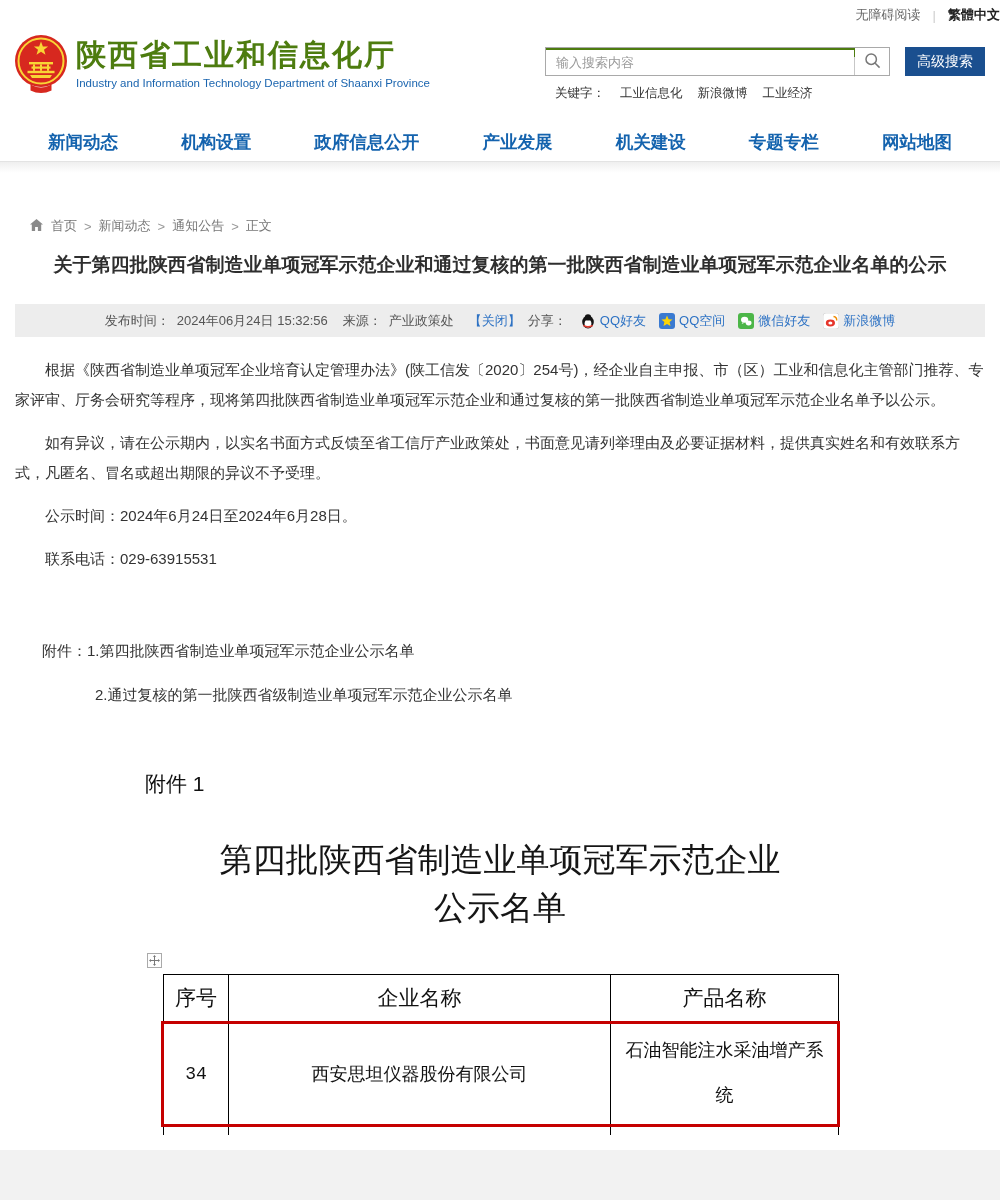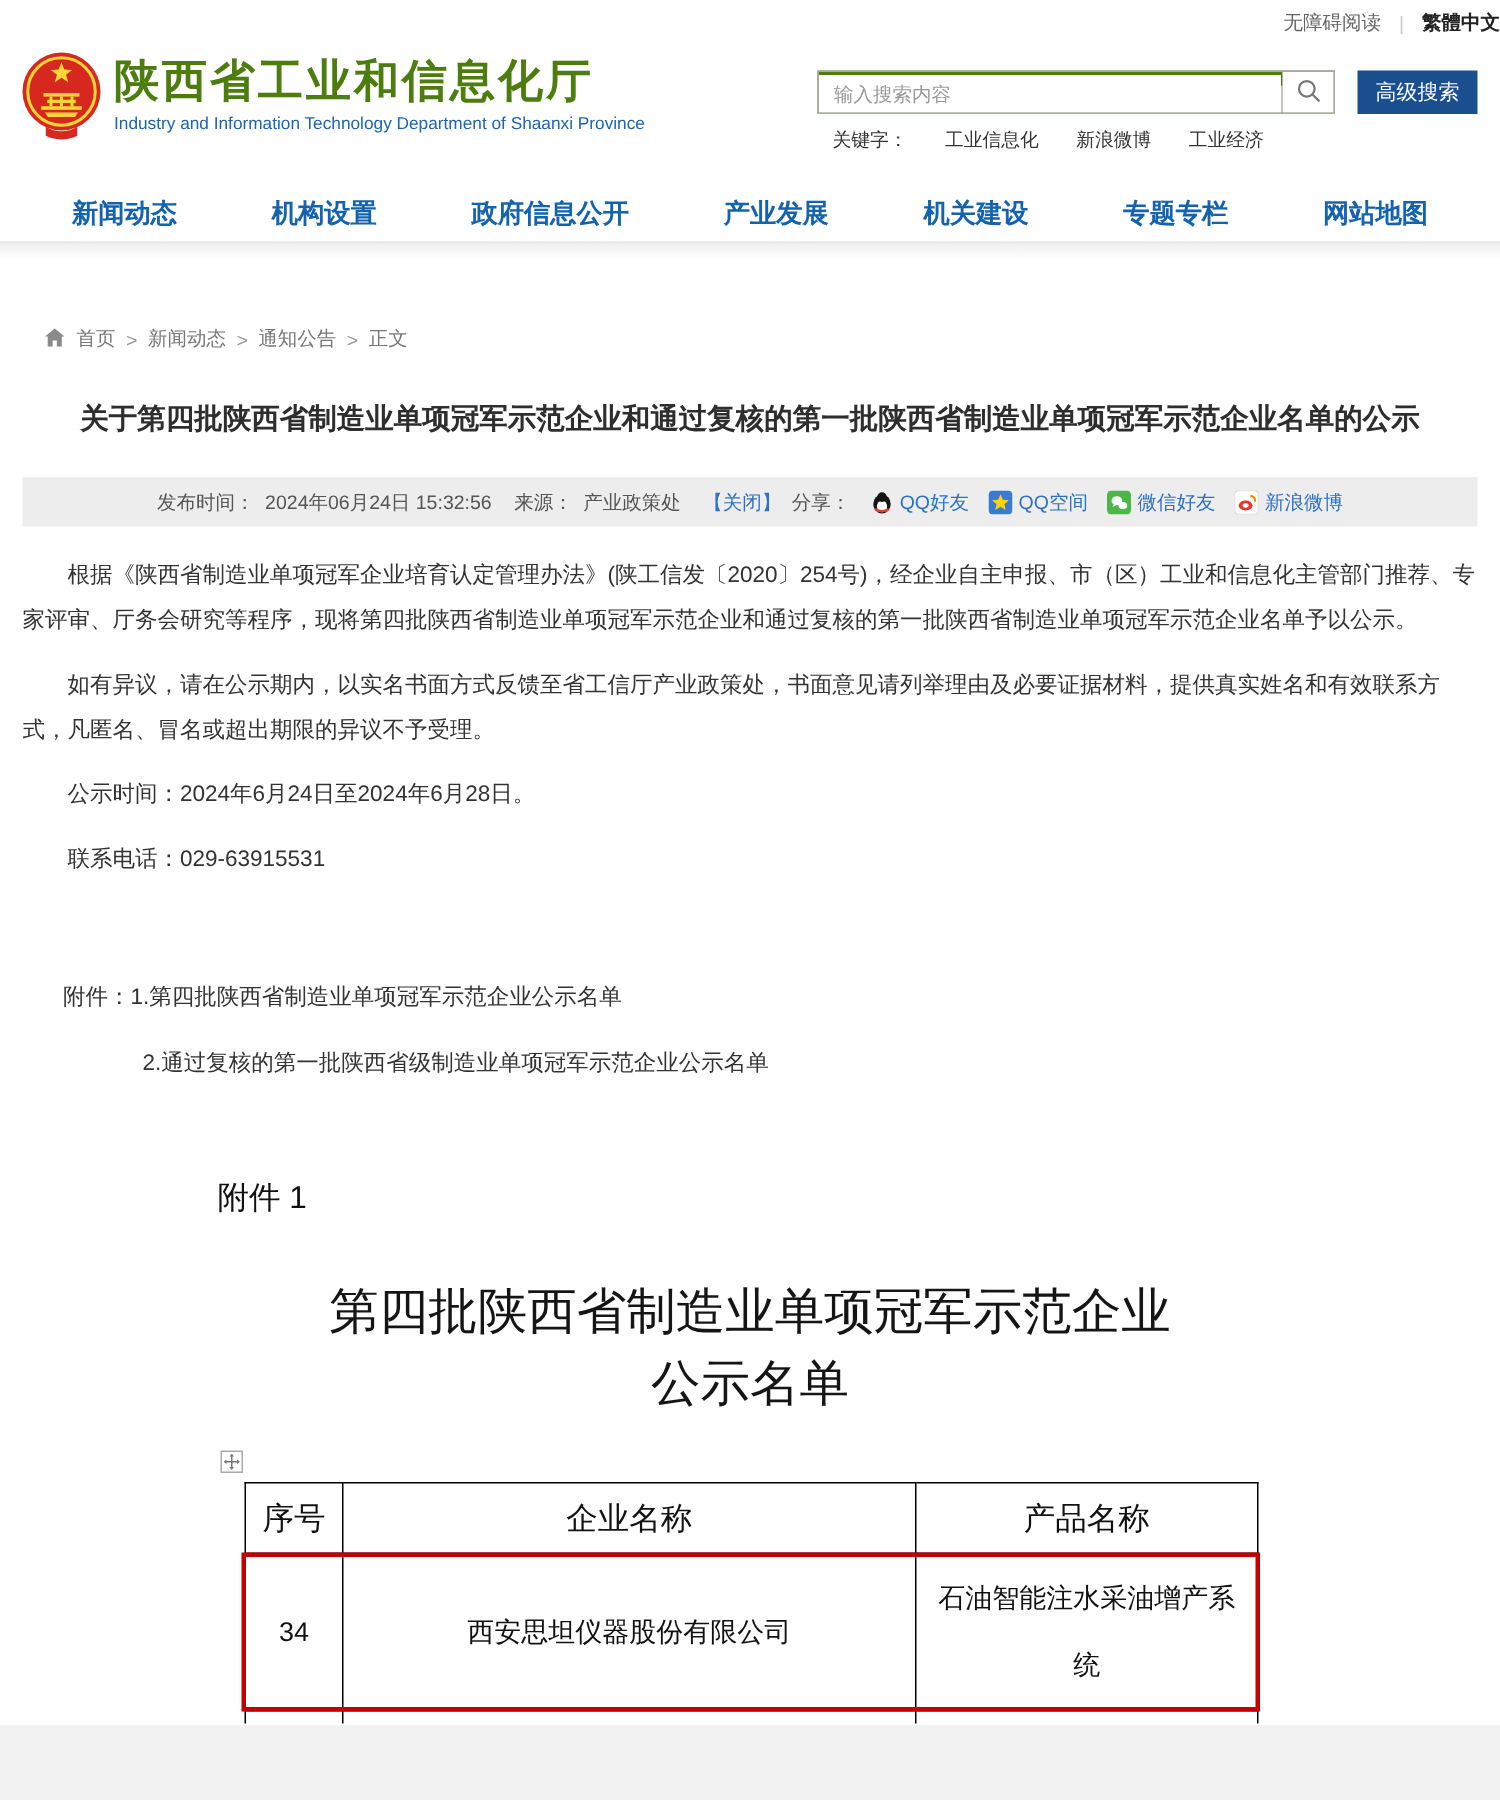--- a/index.html
+++ b/index.html
@@ -17,36 +17,36 @@
   .titleblock { position:absolute; left:76px; top:8px; }
   .site-title { font-size:30px; font-weight:bold; color:#4d7c0f; letter-spacing:2px; line-height:34px; }
   .site-sub { font-size:11.5px; color:#1b65af; margin-top:5px; }
 
   .search-wrap { position:absolute; left:545px; top:17px; width:345px; height:29px; border:1px solid #a9a9a9; background:#4d7c0f; display:flex; align-items:flex-end; }
   .search-input { flex:1; border:none; outline:none; height:25px; padding:0 10px; font-size:13px; color:#333; font-family:inherit; }
   .search-input::placeholder { color:#999; }
   .search-divider { width:1px; height:18px; background:#c7c7c7; }
   .search-btn { width:34px; height:27px; background:#fff; border:none; display:flex; align-items:center; justify-content:center; cursor:pointer; }
   .adv-btn { position:absolute; left:905px; top:17px; width:80px; height:29px; background:#1a4f8f; color:#fff; font-size:14px; border:none; display:flex; align-items:center; justify-content:center; cursor:pointer; font-family:inherit; }
-  .kw-row { position:absolute; left:555px; top:55px; font-size:12.5px; color:#333; display:flex; gap:25px; align-items:flex-start; }
+  .kw-row { position:absolute; left:555px; top:55px; font-size:12.5px; color:#333; display:flex; gap:15px; align-items:flex-start; }
   .kw-row .kw-label { color:#333; }
   .kw-row a { color:#333; text-decoration:none; }
 
   
   .nav { height:40px; display:flex; justify-content:space-between; align-items:center; padding:0 48px; border-bottom:1px solid #e3e3e3; }
   .nav-item { font-size:17.5px; font-weight:bold; color:#1463ae; cursor:pointer; }
   .nav-shadow { height:11px; background:linear-gradient(#efefef,#ffffff); }
 
   
   .content { width:970px; margin:0 auto; }
   .breadcrumb { margin-top:44px; padding-left:14px; font-size:13px; color:#777; display:flex; align-items:center; gap:7px; }
   .breadcrumb a { color:#777; text-decoration:none; cursor:pointer; }
   .crumb-sep { color:#999; }
 
-  .article-title { margin-top:31px; text-align:center; font-size:19px; font-weight:bold; color:#2e2e2e; }
+  .article-title { margin-top:17px; text-align:center; font-size:19px; font-weight:bold; color:#2e2e2e; }
 
   .meta-bar { margin-top:26px; height:33px; background:#ededed; display:flex; justify-content:center; align-items:center; gap:7px; font-size:13px; color:#555; }
   .meta-bar .lbl { color:#555; }
   .close-link { color:#2d72c4; cursor:pointer; }
   .share-link { color:#2d72c4; display:inline-flex; align-items:center; gap:4px; margin-left:6px; cursor:pointer; text-decoration:none; }
   .share-ico { width:16px; height:16px; display:inline-block; }
 
   .body-text { margin-top:18px; font-size:15px; line-height:30px; color:#333; }
   .body-text p { text-indent:2em; margin:13px 0; }
   .plain-line { text-indent:2em; margin:13px 0; }
@@ -54,21 +54,21 @@
   .attach-block { margin-top:62px; font-size:15px; line-height:30px; color:#333; }
   .attach-l1 { padding-left:27px; }
   .attach-l2 { padding-left:80px; margin-top:14px; }
 
   .doc { margin-top:60px; }
   .doc-label { margin-left:130px; font-size:21px; color:#111; }
   .doc-title { margin-top:38px; text-align:center; font-size:33px; line-height:48px; color:#151515; font-weight:500; }
 
   .tbl-wrap { position:relative; margin:42px 0 0 133px; width:675px; }
   .tbl-handle { position:absolute; left:-1px; top:-21px; width:15px; height:15px; border:1px solid #aaa; background:#fdfdfd; display:flex; align-items:center; justify-content:center; cursor:move; }
-  table.doc-table { border-collapse:collapse; width:675px; table-layout:fixed; margin-left:15px; }
+  table.doc-table { border-collapse:collapse; width:675px; table-layout:fixed; margin-left:15px;font-family:Liberation Mono, monospace; }
   .doc-table th, .doc-table td { border:1.5px solid #000; text-align:center; font-weight:normal; color:#111; }
   .doc-table th { height:47px; font-size:21px; }
   .doc-table td { font-size:18px; }
   .row-data td { height:105px; }
   .cell-product { line-height:45px; padding:0 14px; }
   .row-stub td { height:8px; border-bottom:none; }
   .red-overlay { position:absolute; left:13px; top:47px; width:679px; height:106px; border:3px solid #c50000; pointer-events:none; }
 
   .footer-band { position:absolute; left:0; bottom:0; width:1000px; height:50px; background:#f2f2f2; }
 </style>

